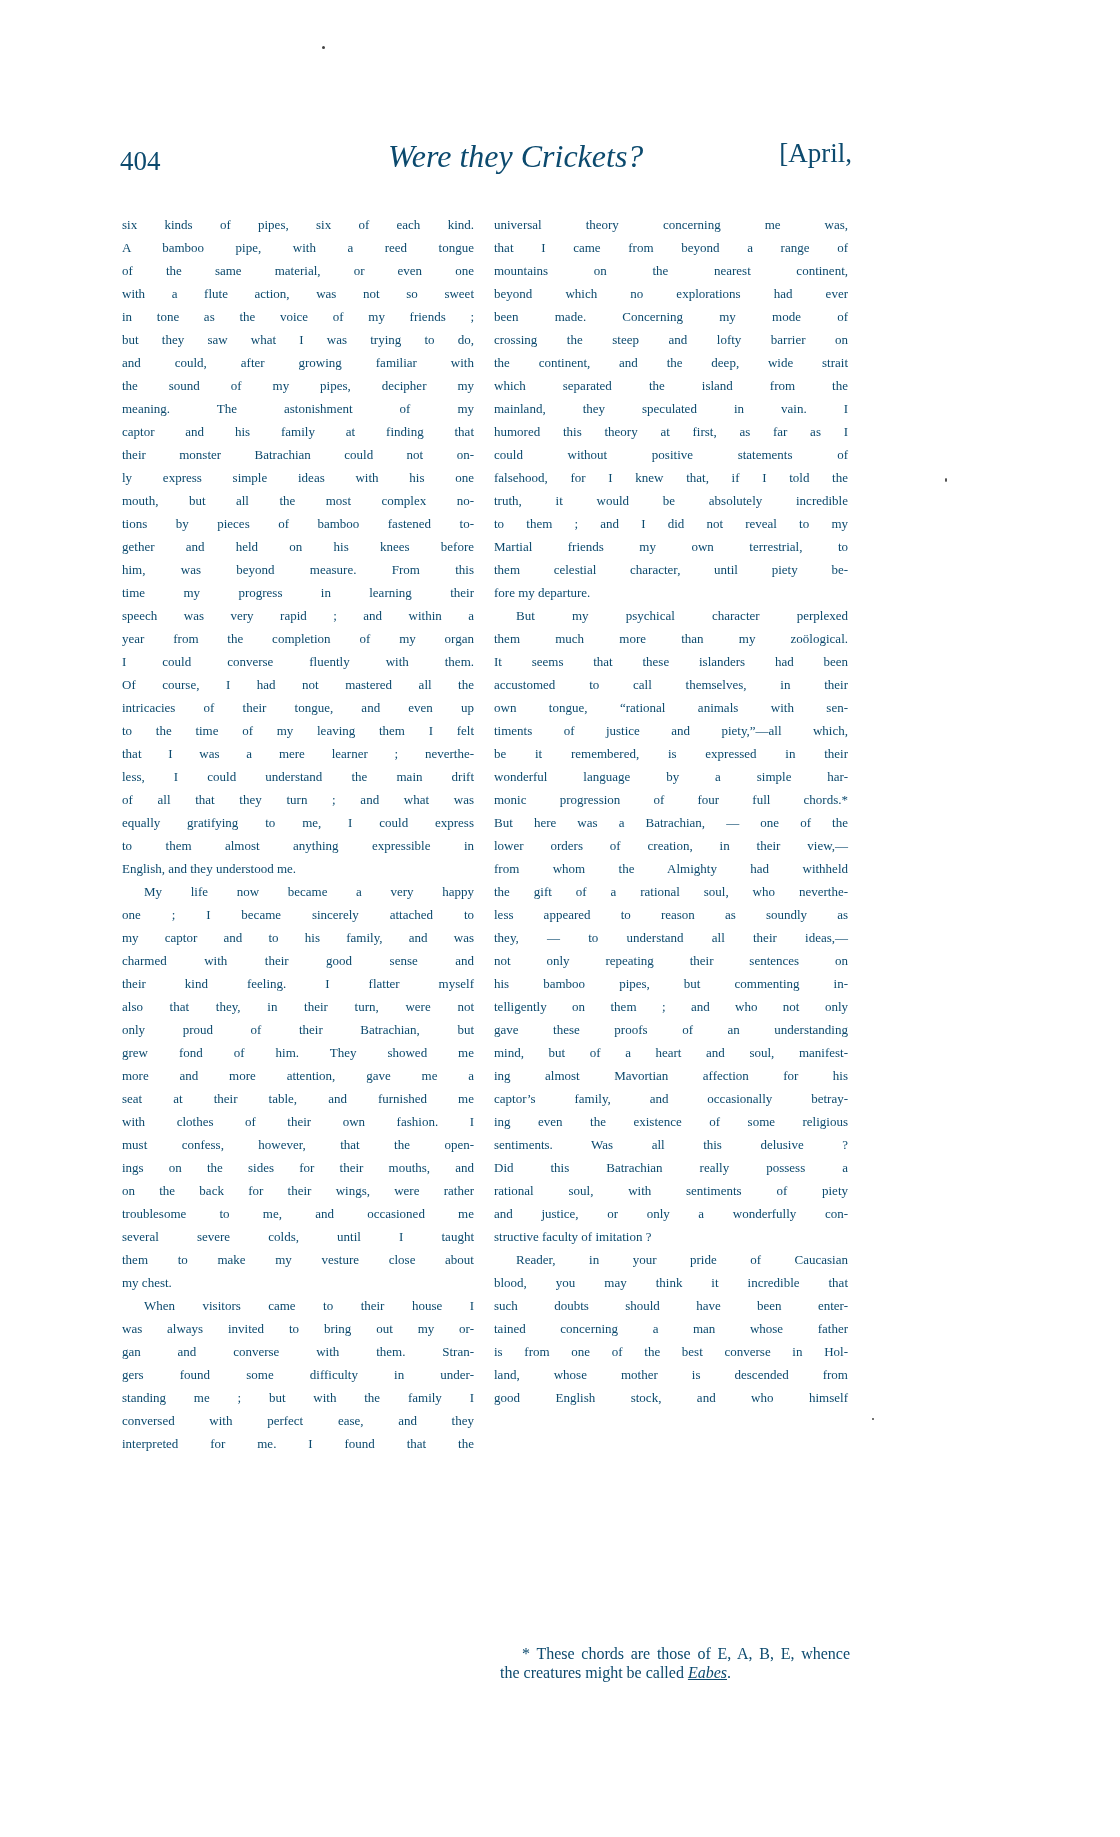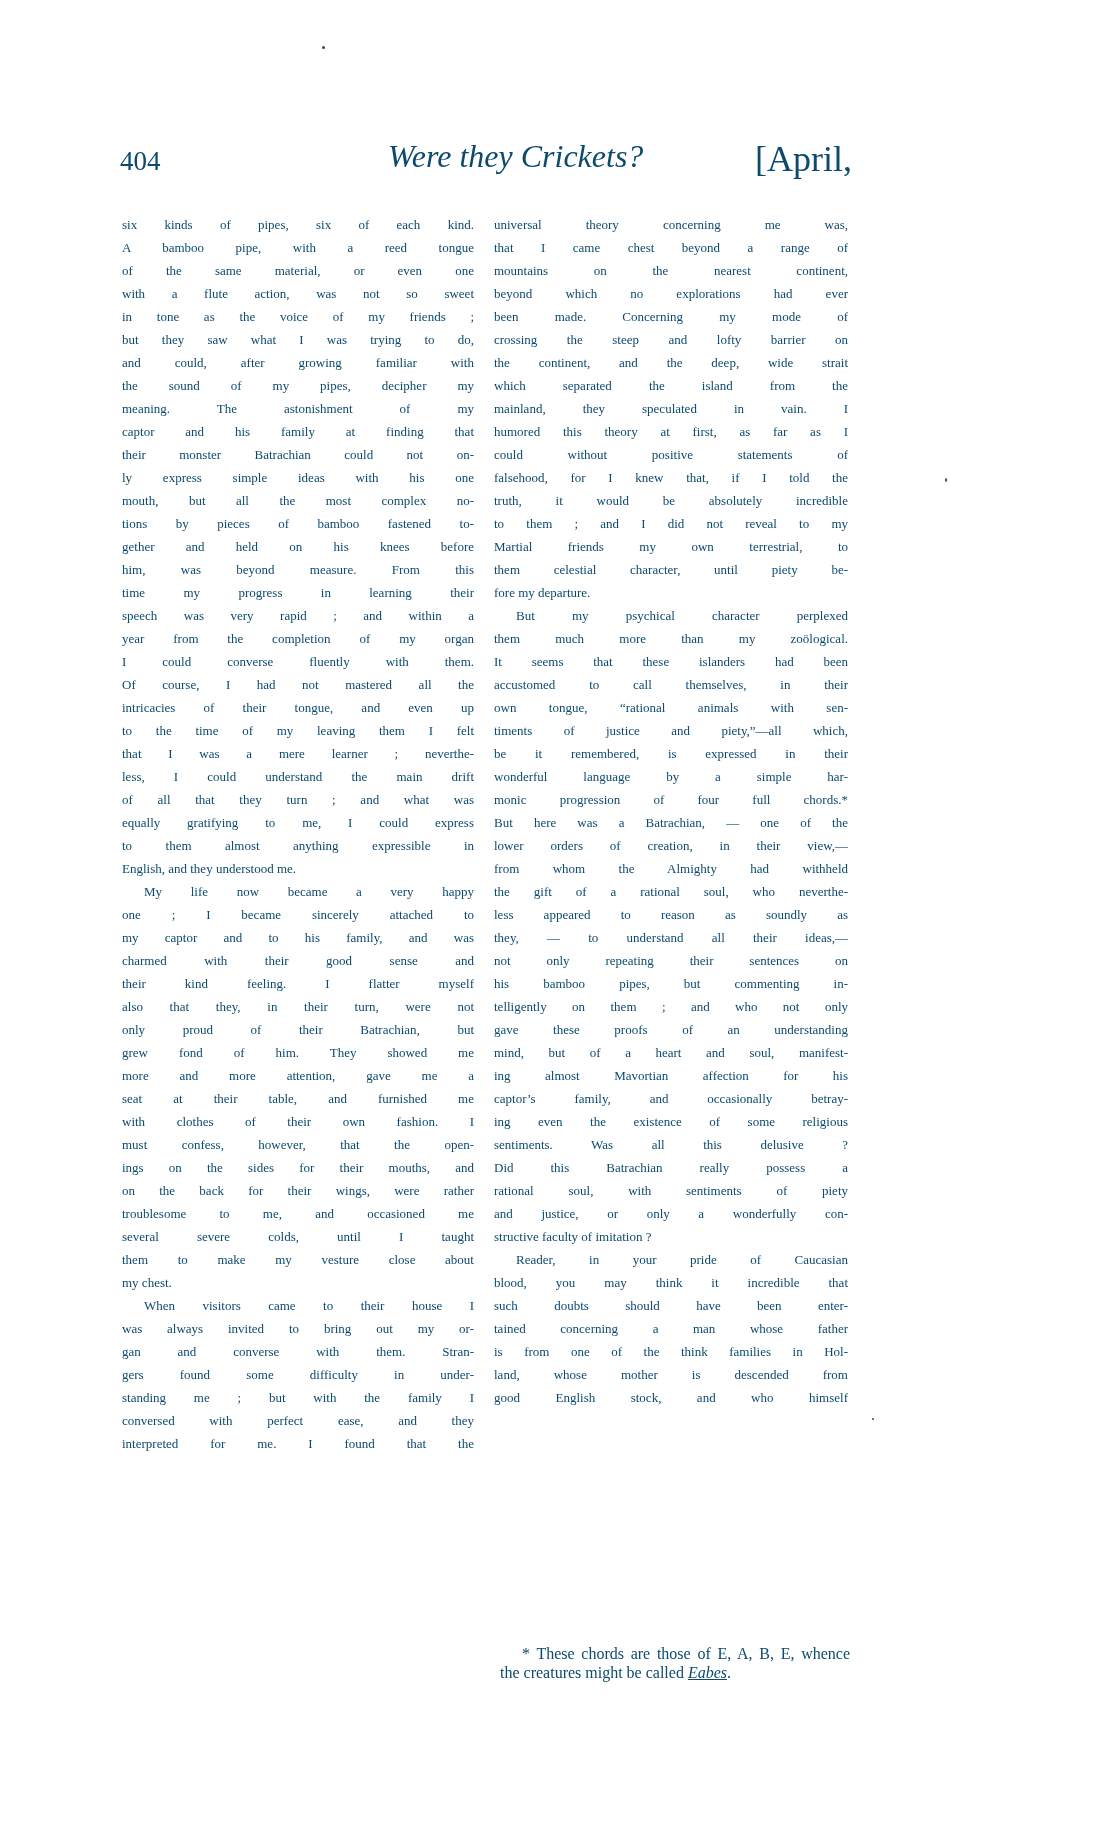--- a/index.html
+++ b/index.html
@@ -1,21 +1,21 @@
 <!DOCTYPE html>
 <html><head>
 <meta charset="utf-8">
 <style>
   html, body { margin:0; padding:0; background:#ffffff; }
   body { width:1120px; height:1837px; position:relative; overflow:hidden; }
   .page { position:absolute; left:0; top:0; width:1120px; height:1837px; background:#fff; color:#0c4a6e; font-family:"Liberation Serif","DejaVu Serif",serif; }
   .running-head { position:absolute; top:138px; left:120px; width:730px; height:40px; font-size:25px; }
   .pagenum { position:absolute; left:0; top:8px; font-size:27px; }
   .runtitle { position:absolute; left:268px; top:0; font-style:italic; font-size:32px; }
-  .runmonth { position:absolute; right:-2px; top:0; font-size:36px;text-align:right; }
+  .runmonth { position:absolute; right:-2px; top:0; font-size:27px;text-align:right; }
   .col { position:absolute; top:177px; font-size:13px; line-height:23px;margin-top:36px; }
   .col-left { left:122px; width:352px; }
   .col-right { left:494px; width:354px; }
   .line { display:block; text-align:justify; text-align-last:justify; white-space:nowrap; height:23px; }
   .line.last { text-align-last:left; }
   .line.indent { padding-left:22px; }
   .footnote { position:absolute; left:500px; top:1644px; width:350px; font-size:16px; line-height:19px; }
   .footnote .line { height:19px; }
   .footnote .line.indent { padding-left:22px; }
   .fn-italic { font-style:italic;text-decoration:underline; }
@@ -83,21 +83,21 @@
       <span class="line indent">When visitors came to their house I</span>
       <span class="line">was always invited to bring out my or-</span>
       <span class="line">gan and converse with them.  Stran-</span>
       <span class="line">gers found some difficulty in under-</span>
       <span class="line">standing me ; but with the family I</span>
       <span class="line">conversed with perfect ease, and they</span>
       <span class="line">interpreted for me.  I found that the</span>
     </div>
   <div class="col col-right" id="col-right">
       <span class="line">universal theory concerning me was,</span>
-      <span class="line">that I came chest beyond a range of</span>
+      <span class="line">that I came from beyond a range of</span>
       <span class="line">mountains on the nearest continent,</span>
       <span class="line">beyond which no explorations had ever</span>
       <span class="line">been made.  Concerning my mode of</span>
       <span class="line">crossing the steep and lofty barrier on</span>
       <span class="line">the continent, and the deep, wide strait</span>
       <span class="line">which separated the island from the</span>
       <span class="line">mainland, they speculated in vain.  I</span>
       <span class="line">humored this theory at first, as far as I</span>
       <span class="line">could without positive statements of</span>
       <span class="line">falsehood, for I knew that, if I told the</span>
@@ -131,21 +131,21 @@
       <span class="line">ing even the existence of some religious</span>
       <span class="line">sentiments.   Was all this delusive ?</span>
       <span class="line">Did this Batrachian really possess a</span>
       <span class="line">rational soul, with sentiments of piety</span>
       <span class="line">and justice, or only a wonderfully con-</span>
       <span class="line last">structive faculty of imitation ?</span>
       <span class="line indent">Reader, in your pride of Caucasian</span>
       <span class="line">blood, you may think it incredible that</span>
       <span class="line">such doubts should have been enter-</span>
       <span class="line">tained concerning a man whose father</span>
-      <span class="line">is from one of the think families in Hol-</span>
+      <span class="line">is from one of the best converse in Hol-</span>
       <span class="line">land, whose mother is descended from</span>
       <span class="line">good English stock, and who himself</span>
     </div>
 
   <div class="footnote">
     <span class="line indent">* These chords are those of E, A, B, E, whence</span>
     <span class="line last"><span>the creatures might be called </span><span class="fn-italic">Eabes</span><span>.</span></span>
   </div>
 
   <span class="speck" style="left:322px;top:46px;"></span>

